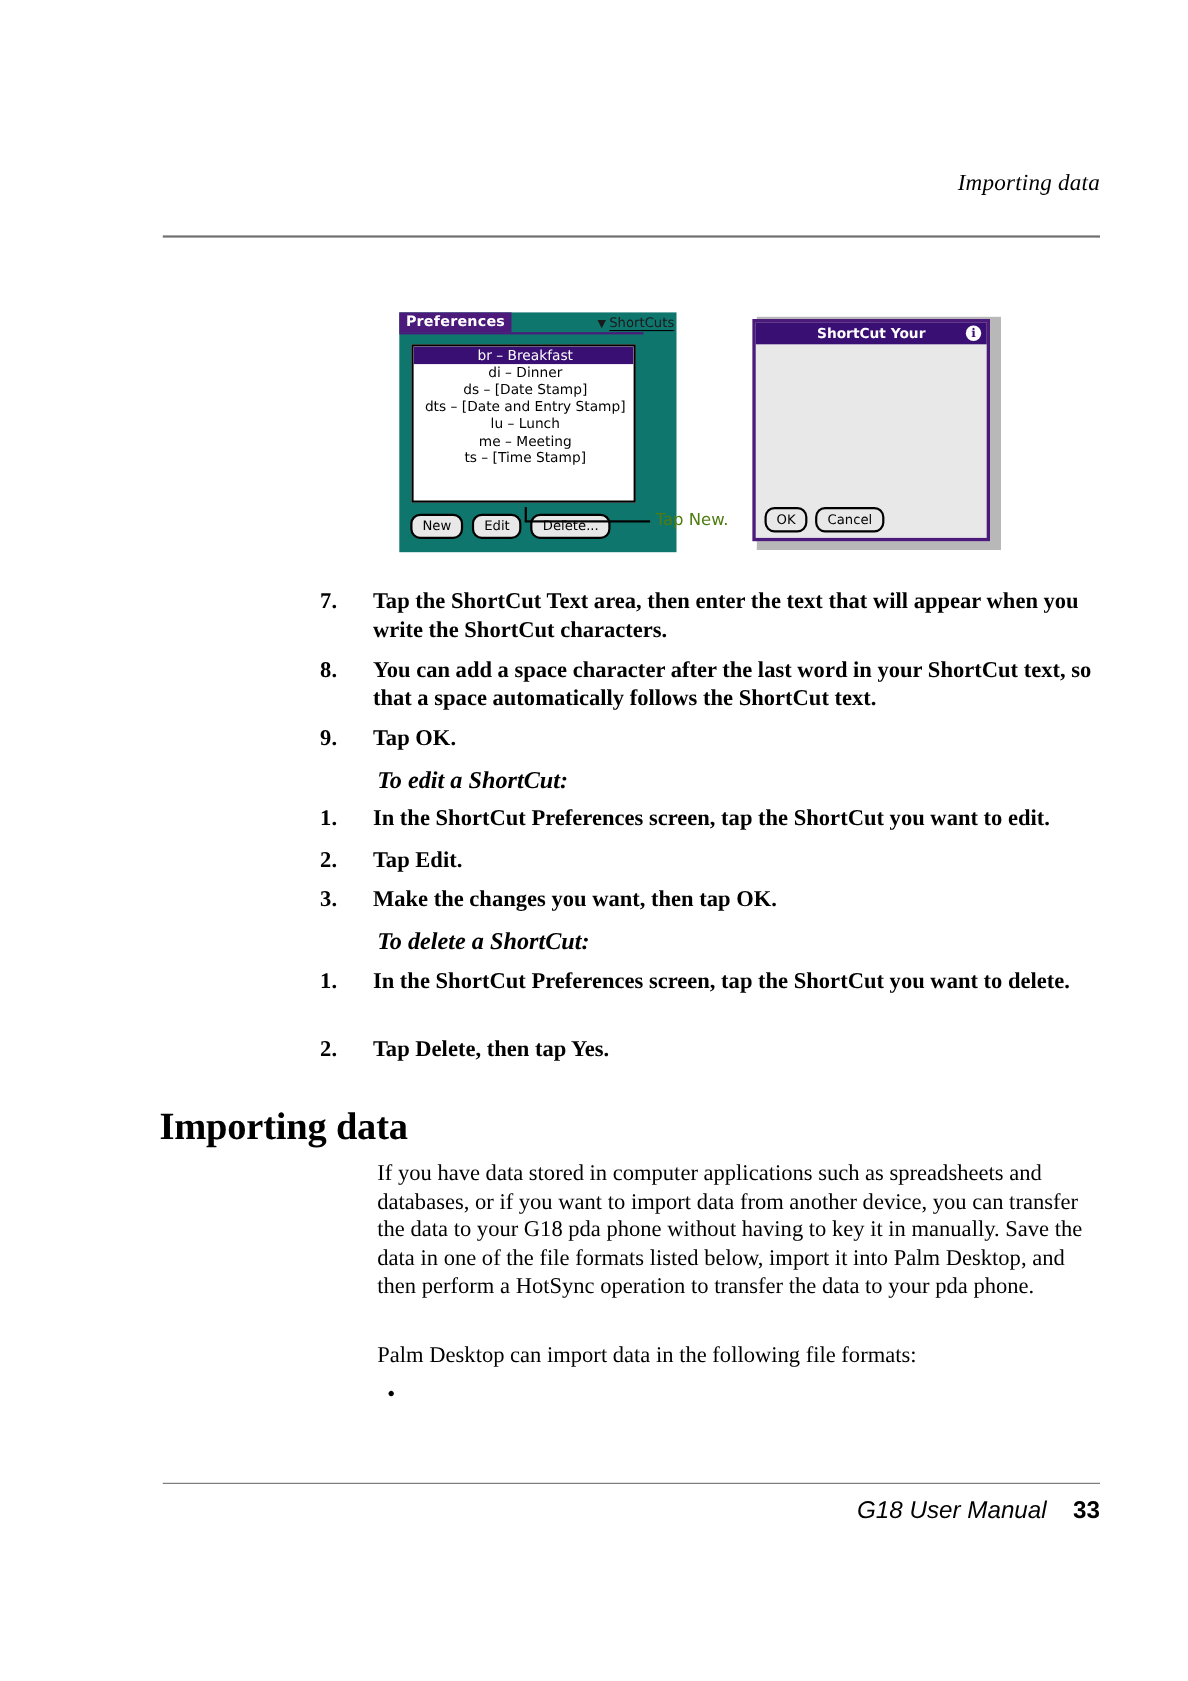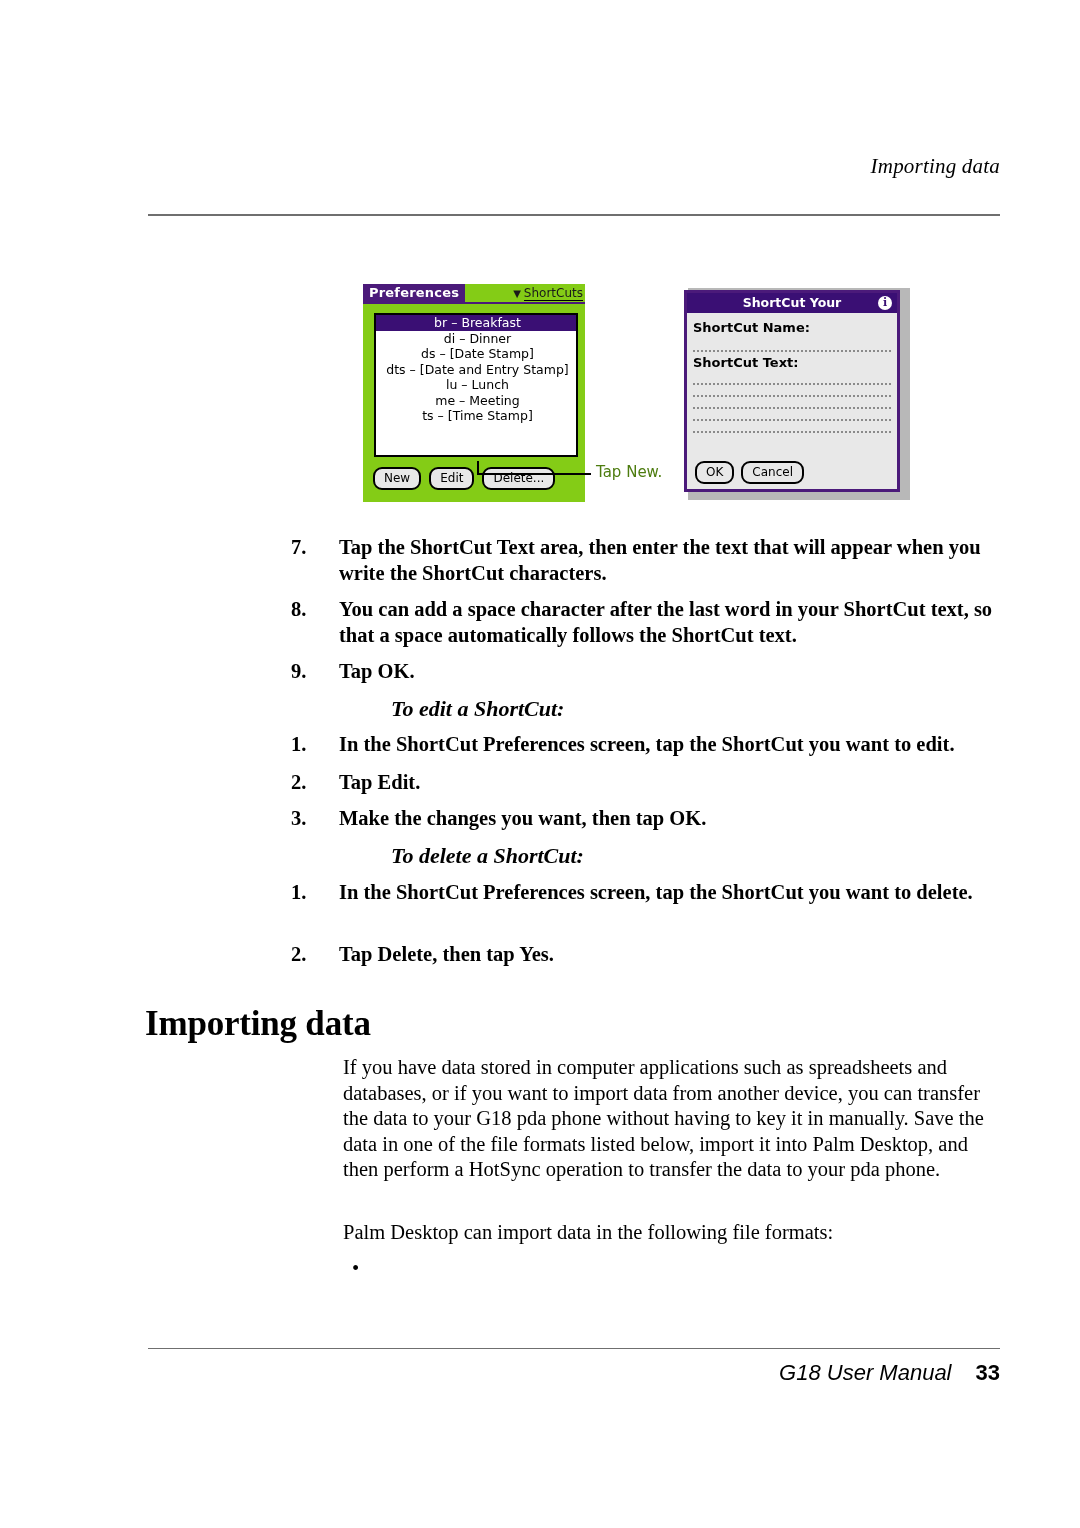--- a/index.html
+++ b/index.html
@@ -56,23 +56,23 @@
     top: 278px;
     width: 1080px;
     height: 230px;
   }
 
   
   .palm-prefs {
     position: absolute;
     left: 363px;
     top: 6px;
-    width: 222px;
+    width: 252px;
     height: 218px;
-    background: #84cc16;
+    background: #0f766e;
   }
   .prefs-titlebar {
     position: relative;
     height: 20px;
     width: 100%;
   }
   .prefs-tab {
     position: absolute;
     left: 0;
     top: 0;
@@ -286,21 +286,20 @@
     width: 660px;
   }
   .subhead {
     position: absolute;
     left: 343px;
     font-family: "Liberation Serif", serif;
     font-style: italic;
     font-weight: bold;
     font-size: 22px;
     color: #000;
-    margin-left: 48px;
   }
 
   .section-heading {
     position: absolute;
     left: 145px;
     top: 1004px;
     font-family: "Liberation Serif", serif;
     font-weight: bold;
     font-size: 35px;
     color: #000;
@@ -400,30 +399,20 @@
   <div class="callout-line-h"></div>
   <div class="callout-text">Tap New.</div>
 
   <div class="sc-dialog-wrap">
     <div class="sc-shadow"></div>
     <div class="sc-dialog">
       <div class="sc-titlebar">
         <span>ShortCut Your</span>
         <span class="sc-info-icon">i</span>
       </div>
-      <div class="sc-body">
-        <div class="sc-label">ShortCut Name:</div>
-        <div class="sc-dotline first"></div>
-        <div class="sc-label">ShortCut Text:</div>
-        <div class="sc-dotline gap"></div>
-        <div class="sc-dotline"></div>
-        <div class="sc-dotline"></div>
-        <div class="sc-dotline"></div>
-        <div class="sc-dotline"></div>
-      </div>
       <div class="sc-buttons">
         <div class="palm-btn">OK</div>
         <div class="palm-btn">Cancel</div>
       </div>
     </div>
   </div>
 </div>
 
 <div class="content">
 

